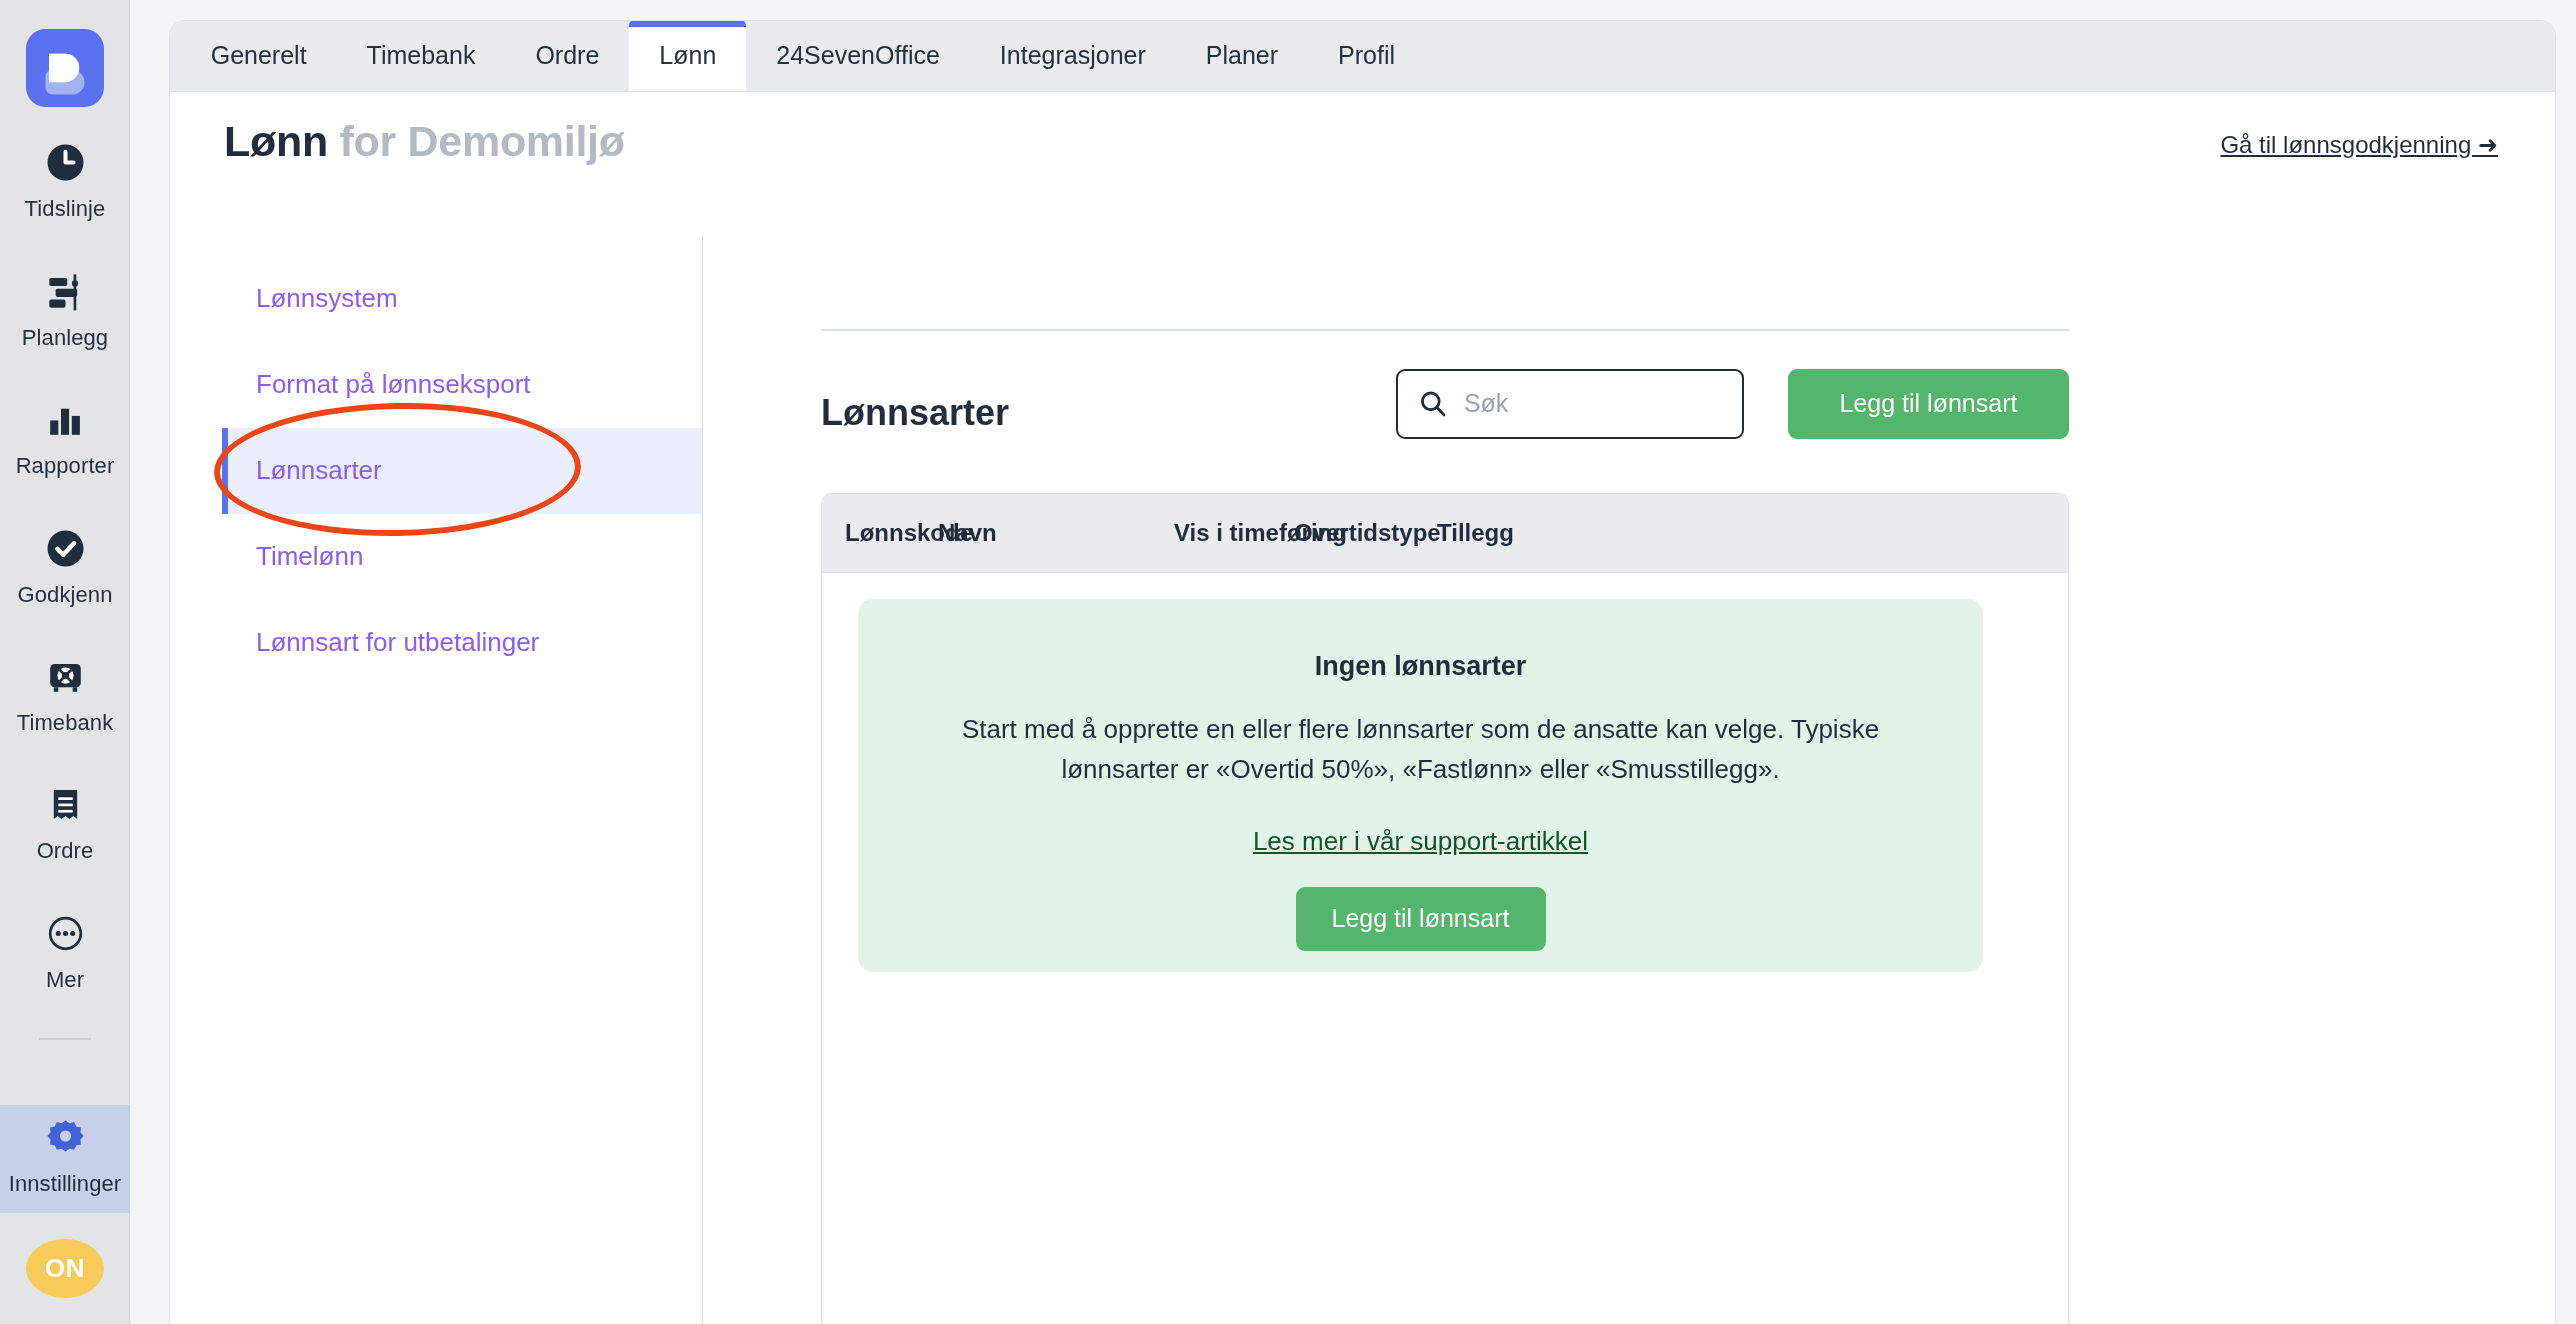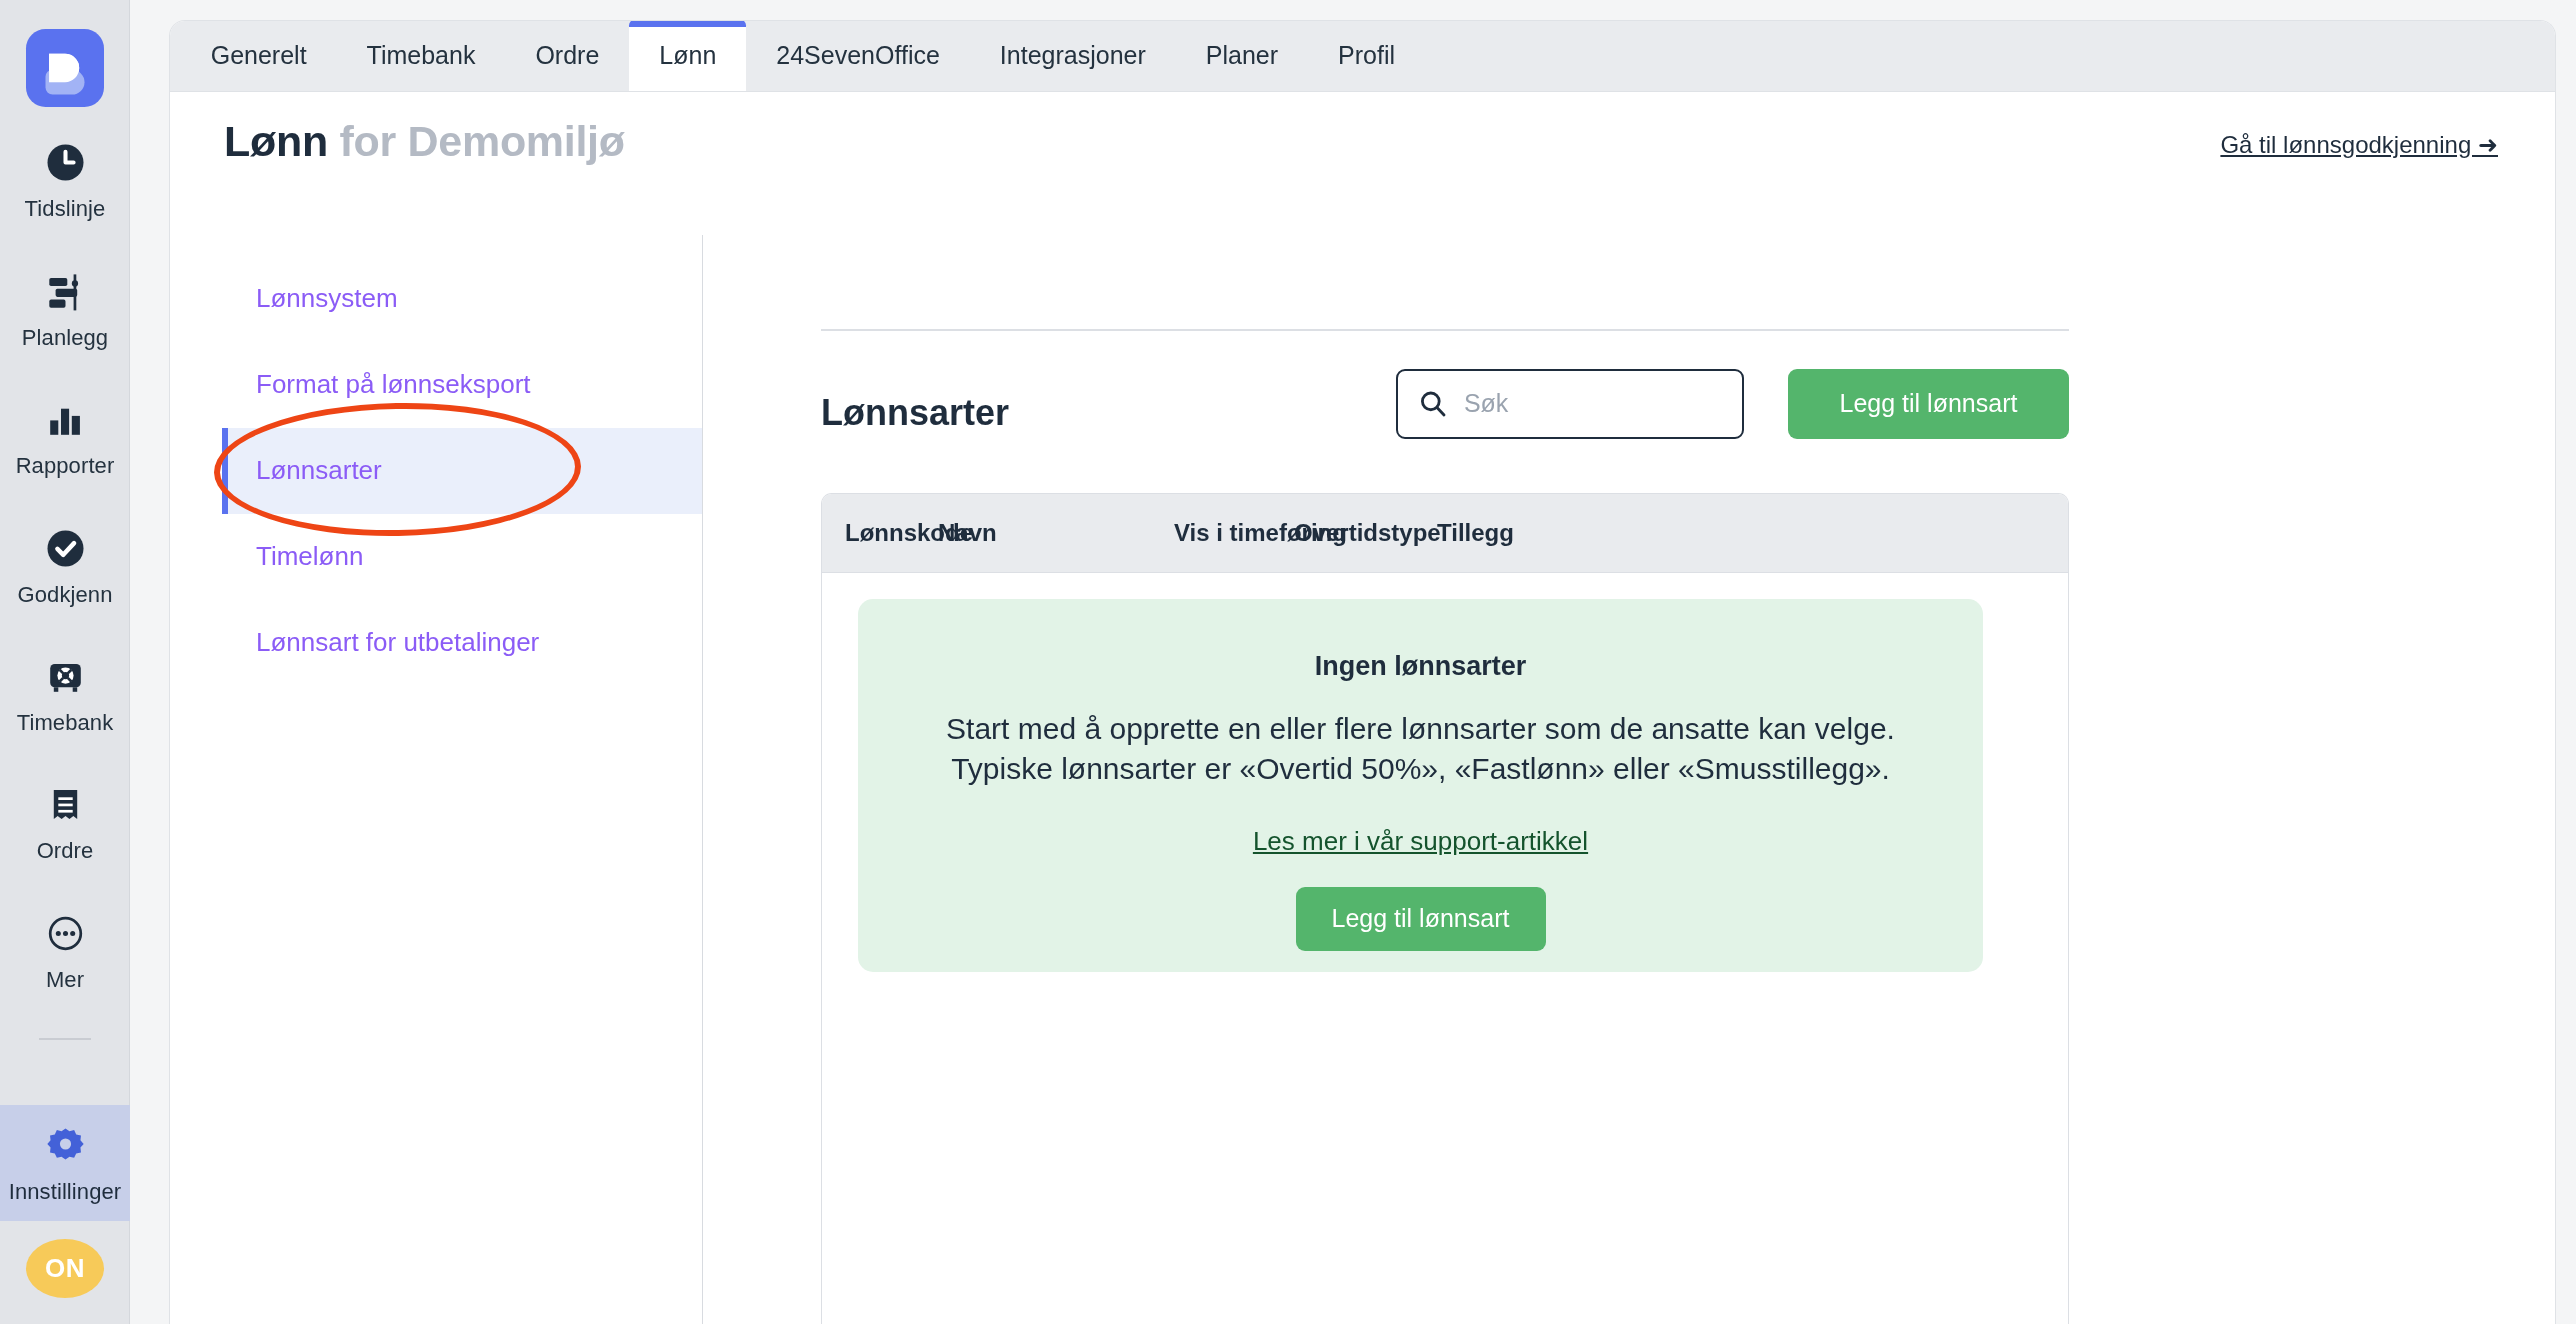--- a/index.html
+++ b/index.html
@@ -178,21 +178,21 @@
     position:absolute;left:36px;top:105px;width:1125px;height:373px;
     background:#e2f3e7;border-radius:15px;
     text-align:center;
     box-sizing:border-box;
   }
   .es-title{
     margin-top:52px;font-size:27px;font-weight:bold;color:#1f2d3d;
   }
   .es-body{
     margin:27px auto 0;width:1025px;
-    font-size:30px;line-height:40px;color:#1f2d3d;
+    font-size:26px;line-height:40px;color:#1f2d3d;
   }
   .es-link{
     display:inline-block;margin-top:37px;
     font-size:26px;color:#14532d;text-decoration:underline;
   }
   .es-btn{
     display:block;margin:30px auto 0;width:250px;height:64px;
   }
 
   
@@ -295,21 +295,21 @@
           <circle cx="17" cy="25" r="2.8" fill="#1f2d3d"></circle>
           <circle cx="25" cy="25" r="2.8" fill="#1f2d3d"></circle>
           <circle cx="33" cy="25" r="2.8" fill="#1f2d3d"></circle>
         </svg>
       </span>
       <span class="rlabel">Mer</span>
     </div>
 
     <div class="rail-sep" style="top:1038px"></div>
 
-    <div class="rail-item active" style="top:1105px;padding:13px 0 16px">
+    <div class="rail-item active" style="top:1105px;padding:5px 0 16px">
       <span class="ricon">
         <svg width="45" height="45" viewBox="0 0 50 50">
           <path d="M25 6 l4.4 3.2 l5.2 -1.3 l2.3 4.9 l5.3 1.1 l-0.6 5.4 l3.6 4 l-3.6 4 l0.6 5.4 l-5.3 1.1 l-2.3 4.9 l-5.2 -1.3 l-4.4 3.2 l-4.4 -3.2 l-5.2 1.3 l-2.3 -4.9 l-5.3 -1.1 l0.6 -5.4 l-3.6 -4 l3.6 -4 l-0.6 -5.4 l5.3 -1.1 l2.3 -4.9 l5.2 1.3 z" fill="#4361d8"></path>
           <circle cx="25" cy="23.3" r="6.2" fill="#c7cfe9"></circle>
         </svg>
       </span>
       <span class="rlabel">Innstillinger</span>
     </div>
 
     <div class="rail-avatar">

